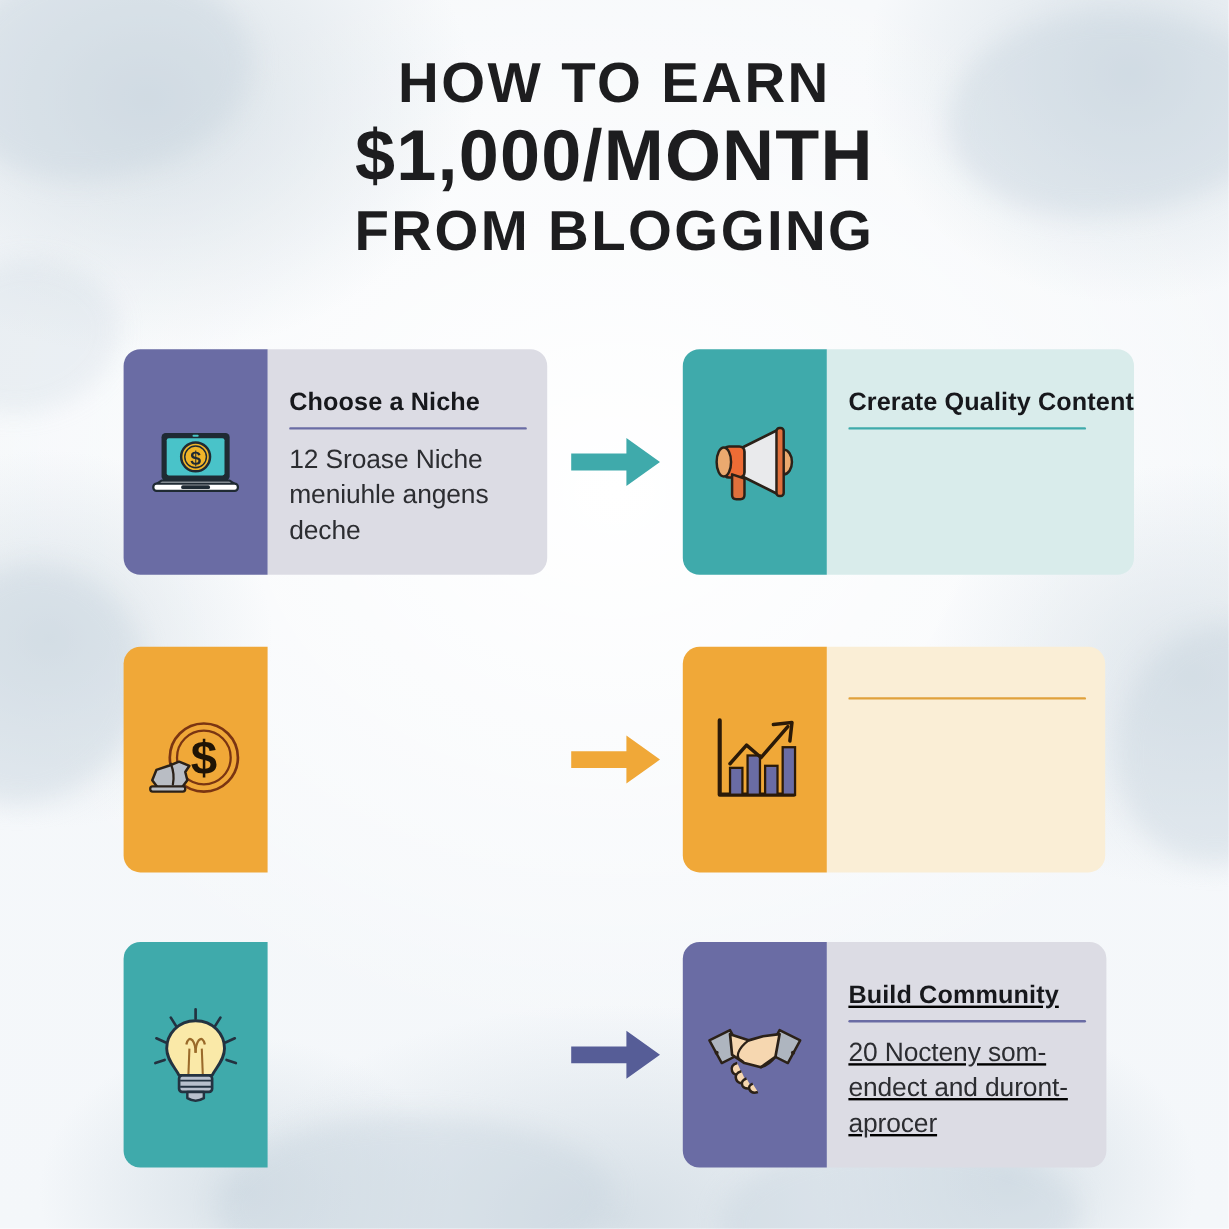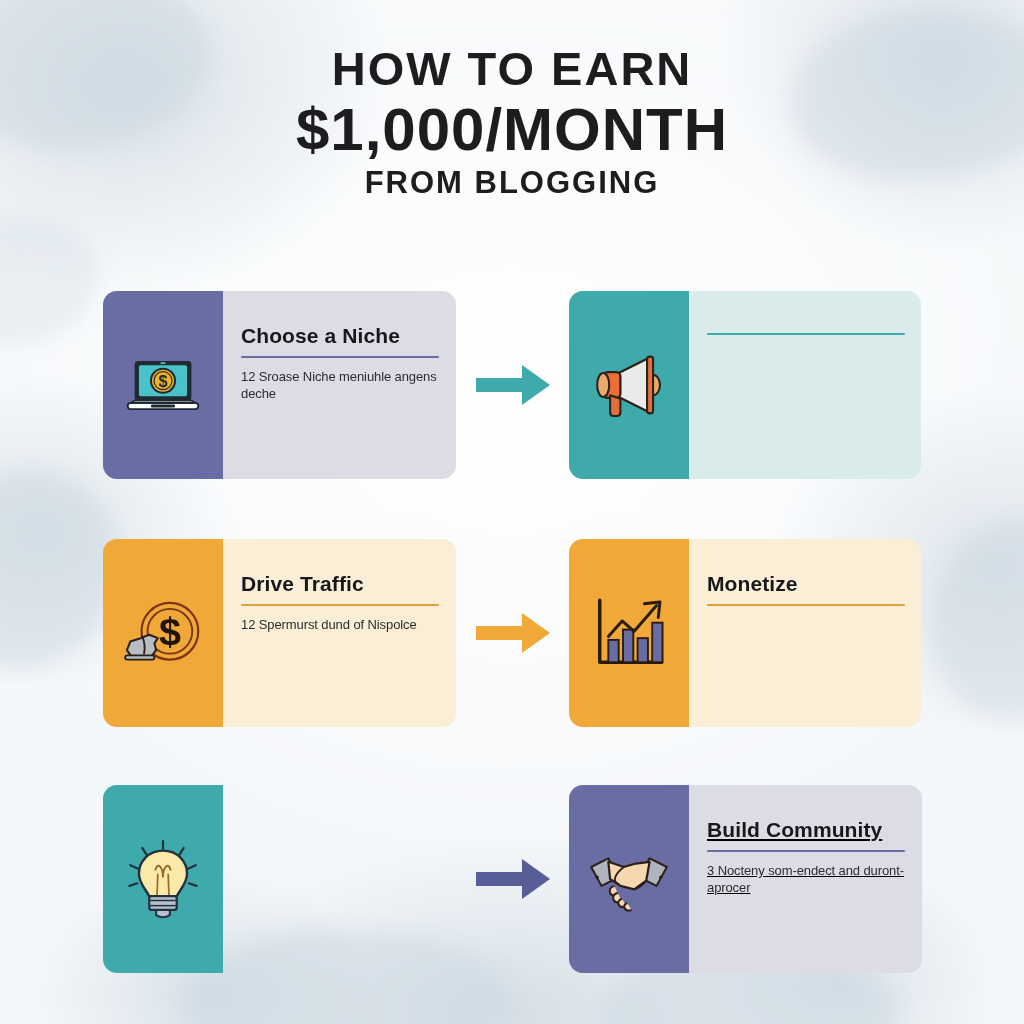--- a/index.html
+++ b/index.html
@@ -58,21 +58,21 @@
   }
   .title-line2 {
     font-size: 60px;
     font-weight: 700;
     letter-spacing: 1.0px;
     line-height: 1.12;
     margin-top: 2px;
     text-align: center;
   }
   .title-line3 {
-    font-size: 31px;
+    font-size: 47px;
     font-weight: 700;
     letter-spacing: 2.0px;
     line-height: 1.1;
     margin-top: 3px;
   }
 
   
   .grid {
     position: absolute;
     top: 291px;
@@ -128,21 +128,21 @@
     white-space: nowrap;
     letter-spacing: 0.1px;
   }
   .rule {
     height: 2px;
     width: 198px;
     margin: 9px 0 10px 0;
     border-radius: 1px;
   }
   .card-desc {
-    font-size: 13px;
+    font-size: 22px;
     line-height: 1.33;
     color: #2c2d31;
     width: 215px;
     letter-spacing: -0.1px;
   }
 
   
   .arrow {
     position: absolute;
     top: 68px;
@@ -210,42 +210,38 @@
           <svg class="icon-art" viewBox="0 0 100 100">
             <ellipse cx="78" cy="50" rx="8" ry="12" fill="#eaa96f" stroke="#2b2118" stroke-width="2.4"></ellipse>
             <path d="M74 18 L74 82 L38 64 L38 36 Z" fill="#e9eaec" stroke="#2b2118" stroke-width="2.6" stroke-linejoin="round"></path>
             <rect x="71" y="17" width="7" height="66" rx="3" fill="#e0703c" stroke="#2b2118" stroke-width="2.4"></rect>
             <rect x="20" y="35" width="20" height="30" rx="5" fill="#ee6c35" stroke="#2b2118" stroke-width="2.6"></rect>
             <ellipse cx="20" cy="50" rx="7" ry="14" fill="#eaa96f" stroke="#2b2118" stroke-width="2.4"></ellipse>
             <path d="M28 62 L28 82 Q28 86 32 86 L36 86 Q40 86 40 82 L40 66 Z" fill="#e0703c" stroke="#2b2118" stroke-width="2.4" stroke-linejoin="round"></path>
           </svg>
         </div>
         <div class="card-body" style="background:#d9eceb;">
+          <div class="card-title">Crerate Quality Content</div>
           <div class="rule" style="background:#3faaab;"></div>
         </div>
       </div>
     </div>
 
     <div class="row r2">
 
       <div class="card left">
         <div class="card-icon" style="background:#f0a838;">
           <svg class="icon-art" viewBox="0 0 100 100">
             <circle cx="58" cy="48" r="33" fill="none" stroke="#7a3512" stroke-width="2.6"></circle>
             <circle cx="58" cy="48" r="26" fill="none" stroke="#7a3512" stroke-width="2.2"></circle>
             <text x="58" y="64" font-family="'Liberation Sans',sans-serif" font-size="46" font-weight="700" fill="#1f1405" text-anchor="middle">$</text>
             <path d="M24 56 L34 52 L44 56 L40 62 L42 70 L36 78 L14 78 L8 70 L12 60 Z" fill="#b9bdc4" stroke="#2b2118" stroke-width="2.4" stroke-linejoin="round"></path>
             <path d="M26 54 Q30 64 28 74" fill="none" stroke="#2b2118" stroke-width="2.2" stroke-linecap="round"></path>
             <rect x="6" y="76" width="34" height="5" rx="2.4" fill="#b9bdc4" stroke="#2b2118" stroke-width="2.2"></rect>
           </svg>
-        </div>
-        <div class="card-body" style="background:#faeed6;">
-          <div class="card-title">Drive Traffic</div>
-          <div class="rule" style="background:#e0a13c;"></div>
-          <div class="card-desc">12 Spermurst dund of Nispolce</div>
         </div>
       </div>
 
       <div class="arrow">
         <svg viewBox="0 0 78 52">
           <path d="M2 19 L48 19 L48 6 L76 26 L48 46 L48 33 L2 33 Z" fill="#f0a838"></path>
         </svg>
       </div>
 
       <div class="card right">
@@ -254,21 +250,20 @@
             <path d="M16 12 L16 84 L88 84" fill="none" stroke="#2b1a08" stroke-width="4" stroke-linecap="round" stroke-linejoin="round"></path>
             <rect x="26" y="58" width="12" height="26" fill="#6a6ca4" stroke="#2b1a08" stroke-width="2.2"></rect>
             <rect x="43" y="46" width="12" height="38" fill="#6a6ca4" stroke="#2b1a08" stroke-width="2.2"></rect>
             <rect x="60" y="56" width="12" height="28" fill="#6a6ca4" stroke="#2b1a08" stroke-width="2.2"></rect>
             <rect x="77" y="38" width="12" height="46" fill="#6a6ca4" stroke="#2b1a08" stroke-width="2.2"></rect>
             <path d="M26 54 L42 36 L56 48 L82 18" fill="none" stroke="#2b1a08" stroke-width="3.4" stroke-linecap="round" stroke-linejoin="round"></path>
             <path d="M68 16 L86 14 L84 32" fill="none" stroke="#2b1a08" stroke-width="3.4" stroke-linecap="round" stroke-linejoin="round"></path>
           </svg>
         </div>
         <div class="card-body" style="background:#faeed6;">
-          <div class="card-title">Monetize</div>
           <div class="rule" style="background:#e0a13c;"></div>
         </div>
       </div>
     </div>
 
     <div class="row r3">
 
       <div class="card left">
         <div class="card-icon" style="background:#3faaab;">
           <svg class="icon-art" viewBox="0 0 100 100">
@@ -312,19 +307,19 @@
             <path d="M33 58 Q26 60 28 66 Q30 71 38 69" fill="#f6d7b0" stroke="#2b2118" stroke-width="2.4" stroke-linejoin="round"></path>
             <path d="M37 66 Q30 68 32 74 Q34 79 42 77" fill="#f6d7b0" stroke="#2b2118" stroke-width="2.4" stroke-linejoin="round"></path>
             <path d="M42 73 Q36 75 38 80 Q40 84 47 82" fill="#f6d7b0" stroke="#2b2118" stroke-width="2.4" stroke-linejoin="round"></path>
             <path d="M48 78 Q43 80 45 84 Q47 88 53 86" fill="#f6d7b0" stroke="#2b2118" stroke-width="2.4" stroke-linejoin="round"></path>
             <path d="M56 62 Q64 60 70 52" fill="none" stroke="#2b2118" stroke-width="2.2" stroke-linecap="round"></path>
           </svg>
         </div>
         <div class="card-body" style="background:#dcdce4;text-decoration:underline;">
           <div class="card-title">Build Community</div>
           <div class="rule" style="background:#6a6ca4;"></div>
-          <div class="card-desc">3 Nocteny som-endect and duront-aprocer</div>
+          <div class="card-desc">20 Nocteny som-endect and duront-aprocer</div>
         </div>
       </div>
     </div>
 
   </div>
 </div>
 
 </body></html>

